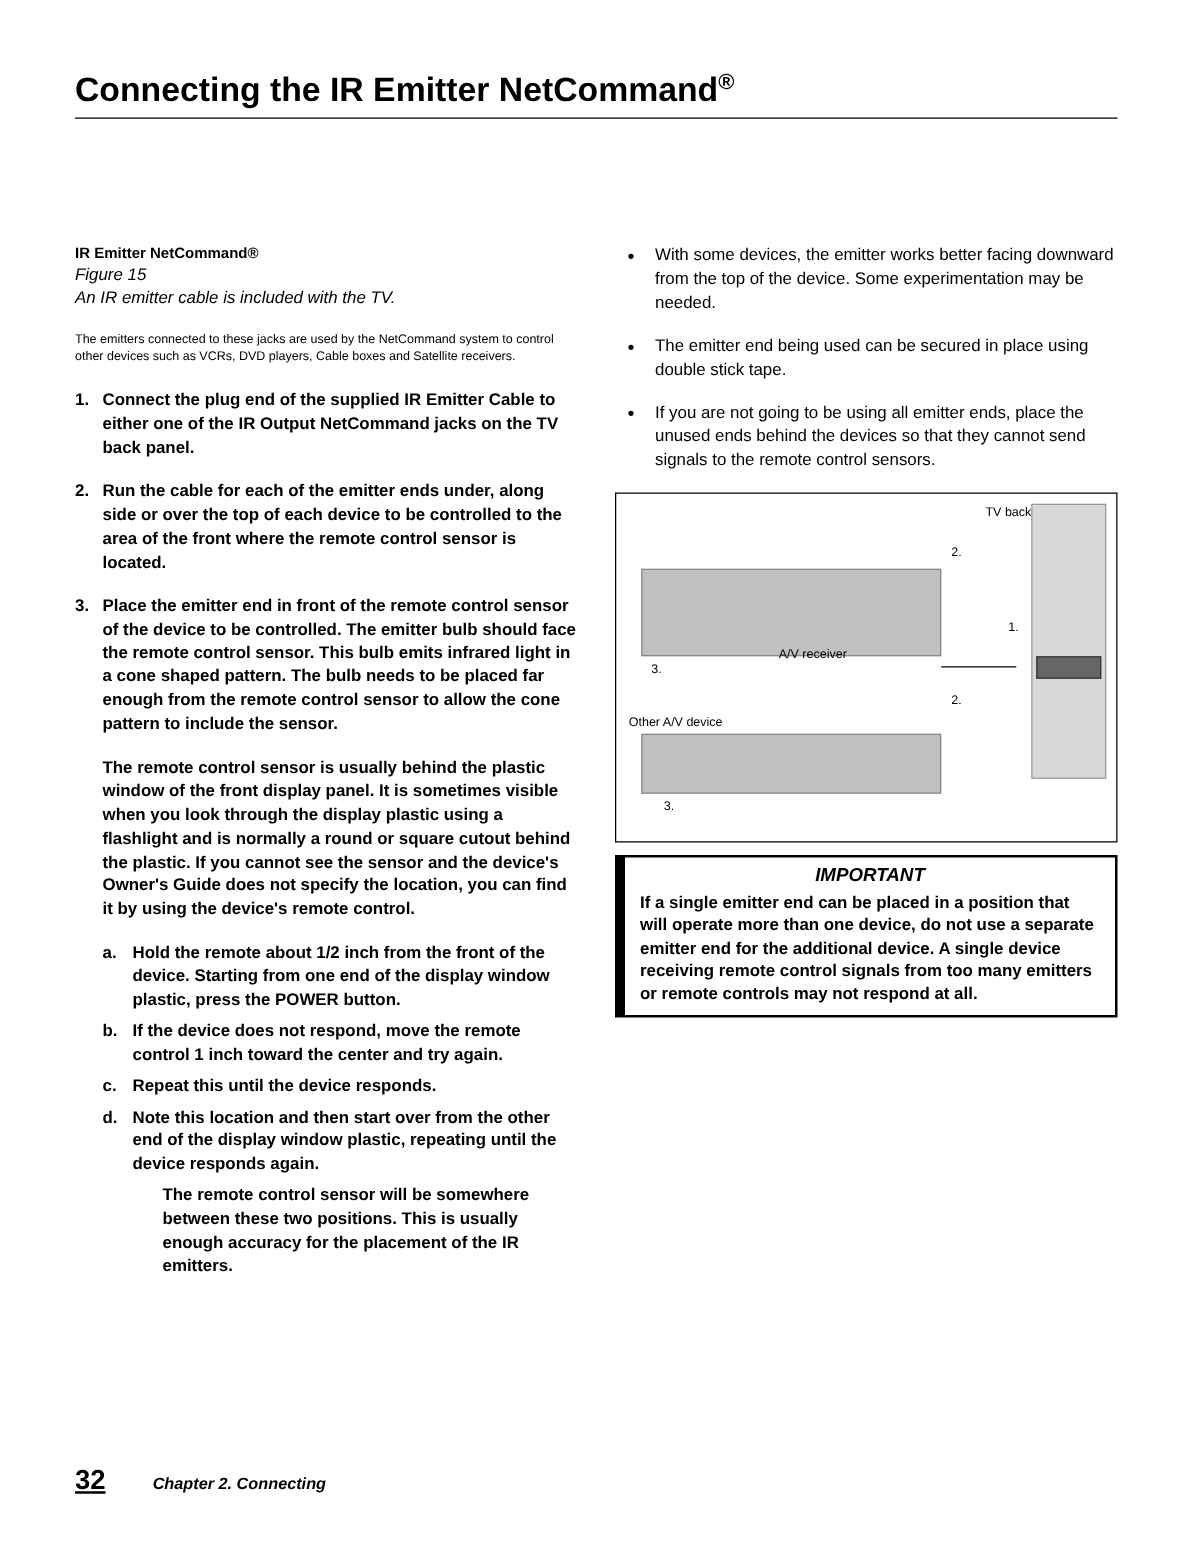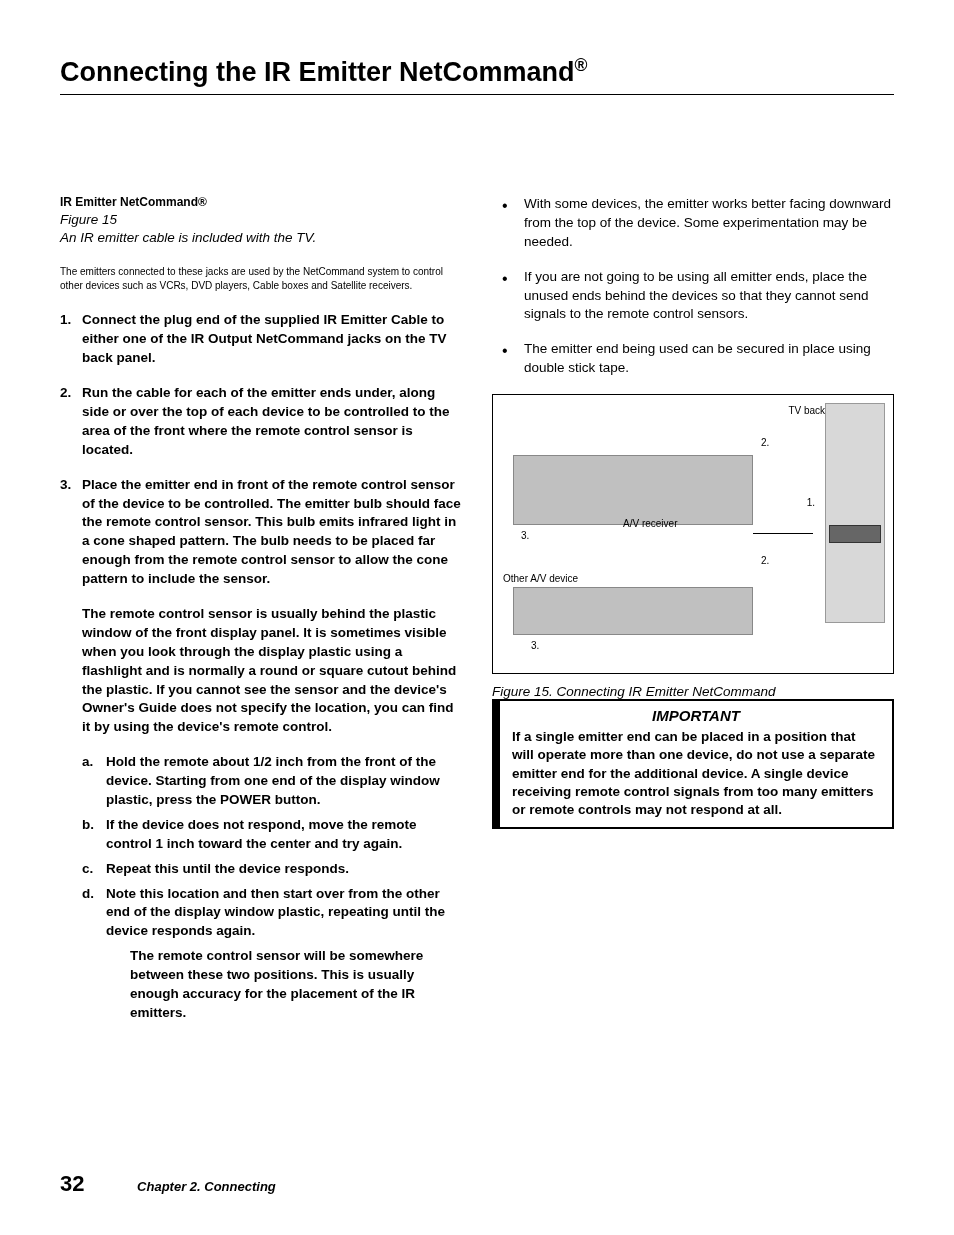--- a/index.html
+++ b/index.html
@@ -192,21 +192,22 @@
   }
   .footer {
     position: absolute;
     bottom: 38px;
     left: 60px;
     font-size: 13px;
   }
   .footer .pg {
     font-size: 22px;
     font-weight: bold;
-    margin-right: 49px;
+    margin-right: 34px;
+    text-decoration: underline;
   }
   .footer .chap {
     font-style: italic;
     font-weight: bold;
   }
 </style>
 </head>
 <body>
 
 <h1 class="page-title">
@@ -238,42 +239,41 @@
             <p class="sub-para">The remote control sensor will be somewhere between these two positions.  This is usually enough accuracy for the placement of the IR emitters.</p>
           </li>
         </ol>
       </li>
     </ol>
   </div>
 
   <div class="col-right">
     <ul class="bullets">
       <li>With some devices, the emitter works better facing downward from the top of the device.  Some experimentation may be needed.</li>
+      <li>The emitter end being used can be secured in place using double stick tape.</li>
       <li>If you are not going to be using all emitter ends, place the unused ends behind the devices so that they cannot send signals to the remote control sensors.</li>
-      <li>The emitter end being used can be secured in place using double stick tape.</li>
     </ul>
 
     <div class="figure-box">
       <div class="tv-panel-label">
         <span>TV back panel detail</span>
       </div>
       <div class="tv-panel"></div>
       <div class="receiver-box"></div>
       <div class="device-label" style="left:130px; top:123px;">A/V receiver</div>
       <div class="device-label" style="left:10px; top:178px;">Other A/V device</div>
       <div class="other-box"></div>
       <div class="jack-box"></div>
       <div class="wire1"></div>
       <div class="fig-num" style="right:78px; top:102px;">1.</div>
       <div class="fig-num" style="left:268px; top:42px;">2.</div>
       <div class="fig-num" style="left:268px; top:160px;">2.</div>
       <div class="fig-num" style="left:28px; top:135px;">3.</div>
       <div class="fig-num" style="left:38px; top:245px;">3.</div>
     </div>
-    <div class="fig-caption">Figure 15.  Connecting IR Emitter NetCommand</div>
 
     <div class="important-box">
       <div class="important-title">IMPORTANT</div>
       <div class="important-text">If a single emitter end can be placed in a position that will operate more than one device, do not use a separate emitter end for the additional device.  A single device receiving remote control signals from too many emitters or remote controls may not  respond at all.</div>
     </div>
   </div>
 </div>
 
 <div class="footer">
   <span class="pg">32</span>

